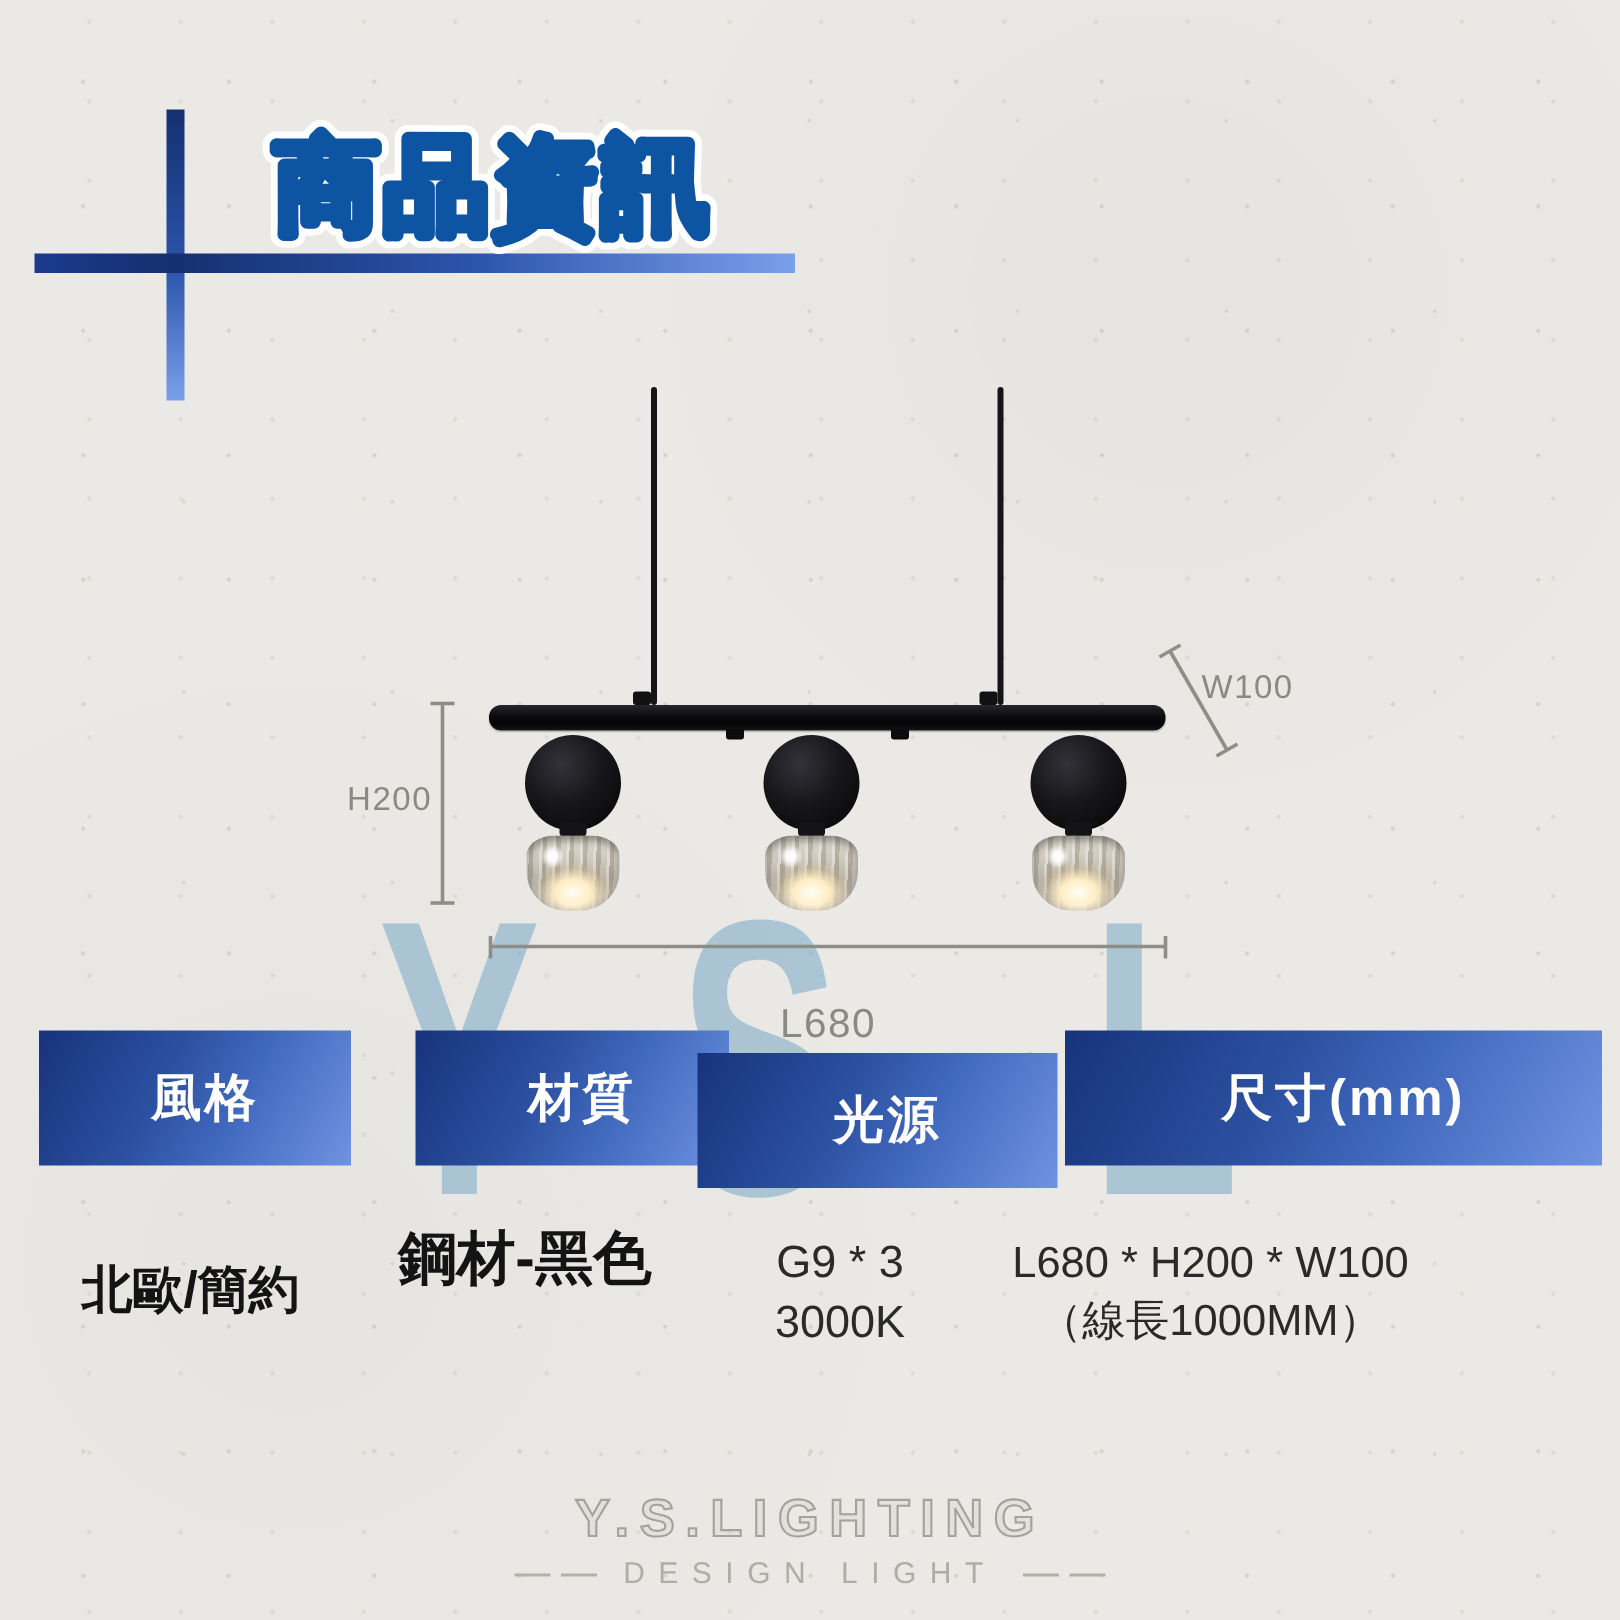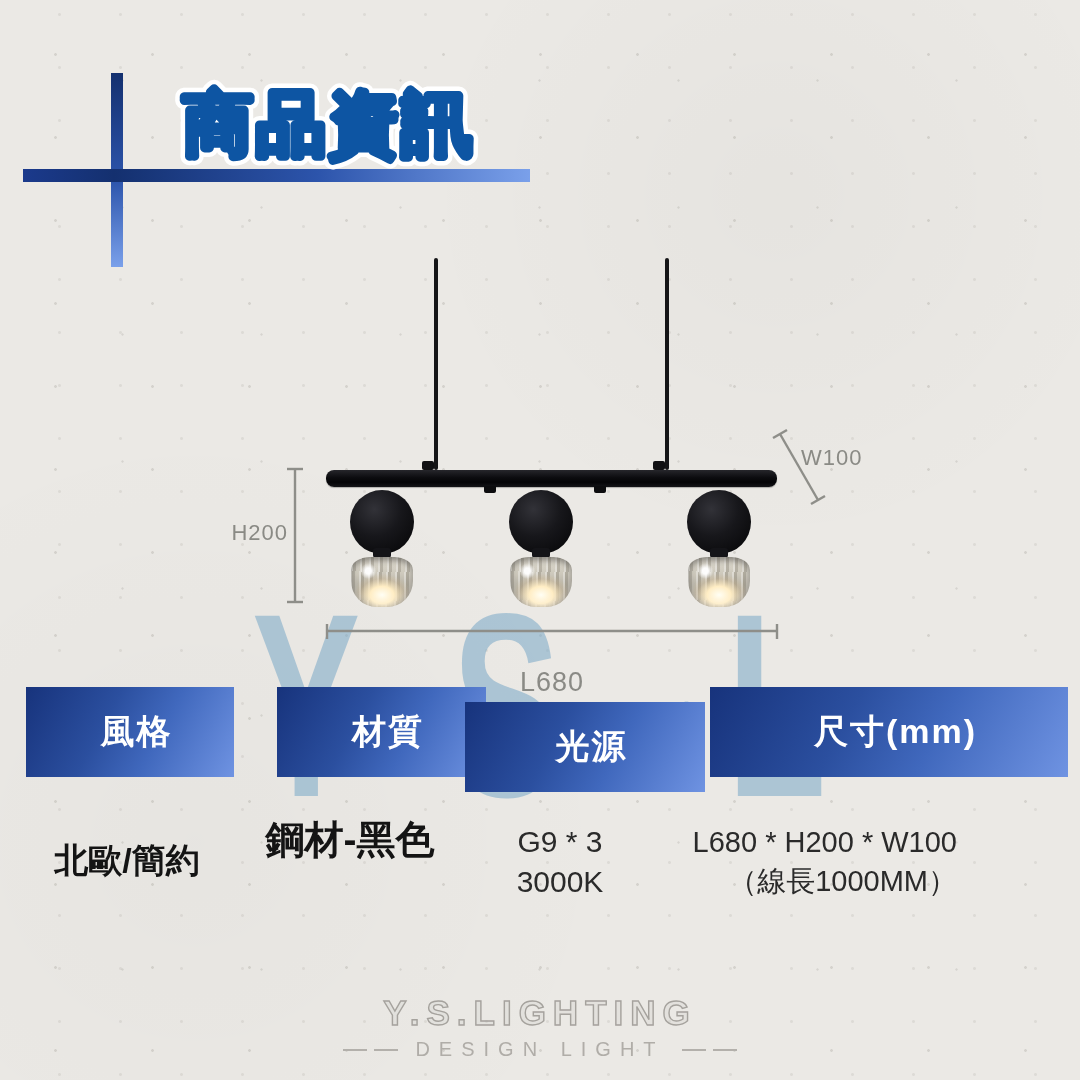--- a/index.html
+++ b/index.html
@@ -66,21 +66,21 @@
   
   .hdr{top:687px;height:90px;z-index:3;color:#ffffff;font-weight:bold;font-size:34px;
     display:flex;align-items:center;justify-content:center;letter-spacing:2px;
     background:linear-gradient(118deg,#17337c 0%,#2b4f9f 38%,#4068bd 62%,#6f93e2 100%);padding-left:13px;}
   .hdr-1{left:26px;width:195px;} .hdr-2{left:240px;width:196px;margin-left:37px;}
   .hdr-3{left:465px;width:227px;margin-top:15px;} .hdr-4{left:710px;width:345px;}
   .val{z-index:3;text-align:center;color:#141414;}
   .val-1{left:27px;width:200px;top:840px;font-size:34px;font-weight:bold;line-height:40px;}
   .val-2{left:250px;width:200px;top:820px;font-size:39px;font-weight:bold;line-height:40px;}
   .val-3{left:460px;width:200px;top:822px;font-size:30px;font-weight:normal;line-height:40px;color:#2a2a2a;}
-  .val-4{left:657px;width:300px;top:823px;font-size:29px;font-weight:normal;line-height:39px;color:#2a2a2a;text-align:right;}
+  .val-4{left:657px;width:300px;top:823px;font-size:29px;font-weight:normal;line-height:39px;color:#2a2a2a;}
   
   .brand{left:0;top:993px;width:1080px;text-align:center;z-index:2;
     font-size:35px;font-weight:bold;letter-spacing:7px;
     color:rgba(205,203,199,0.25);-webkit-text-stroke:1.4px #a5a29d;}
   .tagline-row{left:0;top:1038px;width:1080px;z-index:2;display:flex;
     align-items:center;justify-content:center;gap:7px;}
   .tag-dash{width:24px;height:2px;background:#b3b0ab;}
   .tagline{color:#b0ada8;font-size:20px;letter-spacing:9px;font-weight:normal;padding:0 10px;}
 </style>
 </head>

